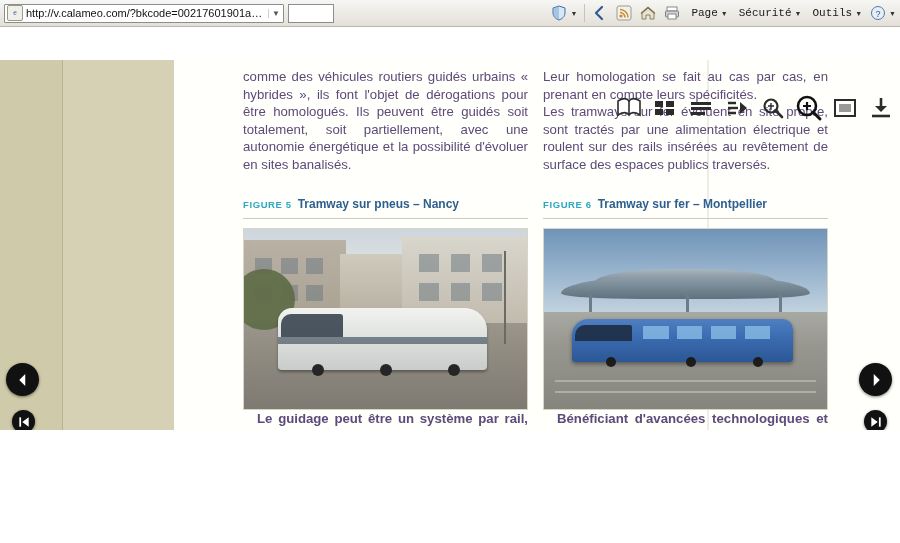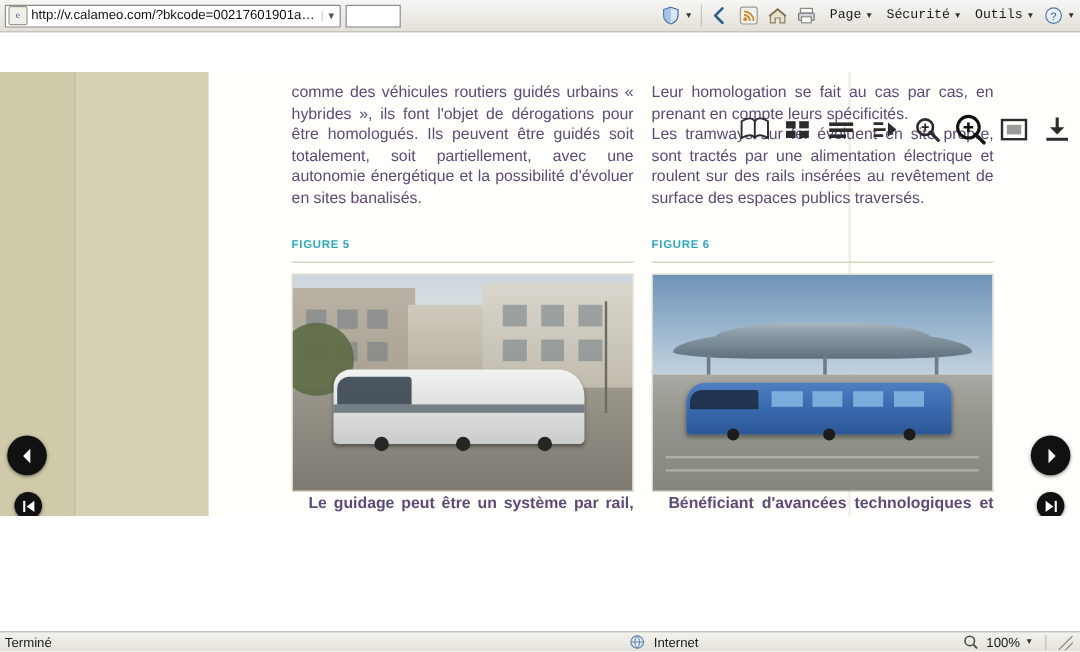--- a/index.html
+++ b/index.html
@@ -397,20 +397,21 @@
 
     <div class="doc-page">
       <div class="gutter"></div>
     </div>
 
     <div class="col col-left">
       <p>comme des véhicules routiers guidés urbains « hybrides », ils font l'objet de dérogations pour être homologués. Ils peuvent être guidés soit totalement, soit partiellement, avec une autonomie énergétique et la possibilité d'évoluer en sites banalisés.</p>
 
       <div class="fig-label">
         <span class="fig-tag">FIGURE 5</span>
+        <span class="fig-title">Tramway sur pneus – Nancy</span>
       </div>
       <div class="fig-rule"></div>
 
       <div class="fig-img">
         <div class="ph1-sky"></div>
         <div class="ph1-bldg-a"></div>
         <div class="ph1-bldg-b"></div>
         <div class="ph1-bldg-c"></div>
         <div class="ph1-win" style="left:4%;top:16%;width:6%;height:9%;"></div>
         <div class="ph1-win" style="left:13%;top:16%;width:6%;height:9%;"></div>
@@ -437,20 +438,21 @@
 
       <p class="indent after-fig">Le guidage peut être un système par rail, par bordure, par système optique ou magnétique. Ce guidage facilite notamment l'accostage en station et donc l'accessibilité générale du système. Les éventuelles économies attendues sur les coûts d'investissement pour la chaussée et pour les déviations des réseaux souterrains sont très limitées. En</p>
     </div>
 
     <div class="col col-right">
       <p>Leur homologation se fait au cas par cas, en prenant en compte leurs spécificités.</p>
       <p>Les tramways sur fer évoluent en site propre, sont tractés par une alimentation électrique et roulent sur des rails insérées au revêtement de surface des espaces publics traversés.</p>
 
       <div class="fig-label">
         <span class="fig-tag">FIGURE 6</span>
+        <span class="fig-title">Tramway sur fer – Montpellier</span>
       </div>
       <div class="fig-rule"></div>
 
       <div class="fig-img">
         <div class="ph2-sky"></div>
         <div class="ph2-canopy2"></div>
         <div class="ph2-canopy"></div>
         <div class="ph2-pole" style="left:16%;top:36%;height:26%;"></div>
         <div class="ph2-pole" style="left:50%;top:36%;height:24%;"></div>
         <div class="ph2-pole" style="left:83%;top:36%;height:26%;"></div>
@@ -555,38 +557,14 @@
 
     <div class="speaker">
       <svg viewBox="0 0 26 26" width="26" height="24">
           <path d="M3 10 H8 L14 5 V21 L8 16 H3 Z" fill="#1c1c1c"></path>
           <path d="M17 9 A6 6 0 0 1 17 17" fill="none" stroke="#1c1c1c" stroke-width="2"></path>
           <path d="M20 6 A10 10 0 0 1 20 20" fill="none" stroke="#1c1c1c" stroke-width="2"></path>
         </svg>
     </div>
   </div>
 
-  <div class="statusbar">
-    <div class="st-left">Terminé</div>
-    <div class="st-mid">
-      <span class="ico">
-        <svg viewBox="0 0 16 16" width="14" height="14">
-            <circle cx="8" cy="8" r="6" fill="#dfe9f4" stroke="#5b7fa8"></circle>
-            <path d="M2 8 H14 M8 2 C5 5 5 11 8 14 C11 11 11 5 8 2" fill="none" stroke="#5b7fa8" stroke-width=".9"></path>
-          </svg>
-      </span>
-      <span>Internet</span>
-    </div>
-    <div class="st-right">
-      <span class="ico">
-        <svg viewBox="0 0 16 16" width="14" height="14">
-            <circle cx="7" cy="7" r="4.5" fill="none" stroke="#4a4a44" stroke-width="1.5"></circle>
-            <path d="M10.5 10.5 L14 14" stroke="#4a4a44" stroke-width="1.8"></path>
-          </svg>
-      </span>
-      <span>100%</span>
-      <span class="st-caret">▼</span>
-      <span class="st-sep"></span>
-      <span class="grip"></span>
-    </div>
-  </div>
 
 </div>
 
 </body></html>

